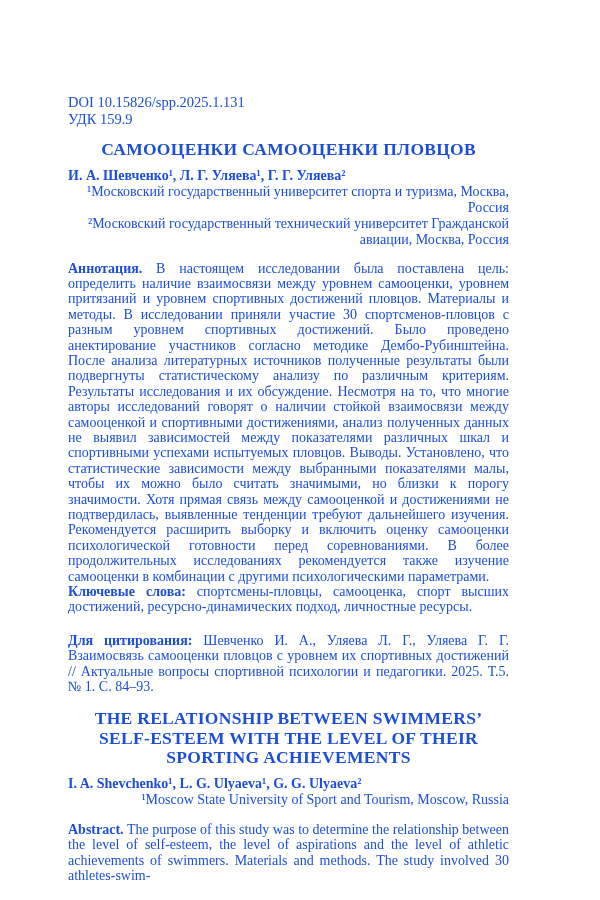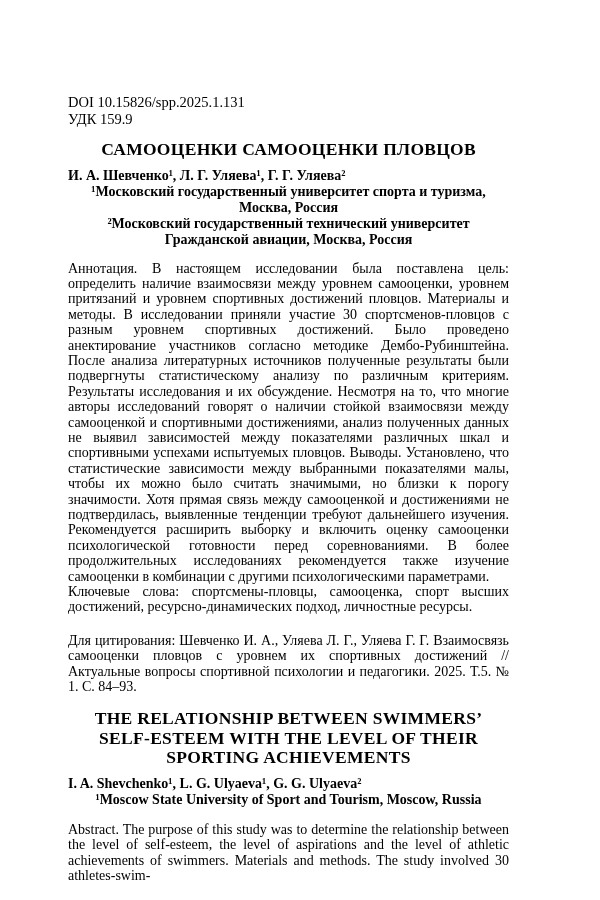--- a/index.html
+++ b/index.html
@@ -1,21 +1,21 @@
 <!DOCTYPE html>
 <html><head>
 <meta charset="utf-8">
 <style>
   html, body { margin: 0; padding: 0; background: #e8e8e8; }
   .page {
     position: relative;
     width: 600px;
     height: 900px;
     background: #ffffff;
-    color: #000000;
+    color: #1d4ed8;
     font-family: "Liberation Serif", "DejaVu Serif", serif;
     overflow: hidden;
   }
   .content {
     position: absolute;
     left: 68px;
     top: 94px;
     width: 441px;
   }
   .meta-line {
@@ -34,30 +34,29 @@
   .title span { display: block; }
   .authors {
     margin-top: 8px;
     font-size: 14px;
     line-height: 16px;
     font-weight: bold;
   }
   .affil {
     font-size: 14px;
     line-height: 16px;
-    text-align: center;
-    font-weight: bold;
+    text-align: right;
   }
   .para {
     margin: 0;
     font-size: 14px;
     line-height: 15.4px;
     text-align: justify;
   }
-  .para b { font-weight: normal; }
+  .para b { font-weight: bold; }
   .abstract-ru { margin-top: 13px; }
   .keywords-ru { }
   .citation-ru { margin-top: 18px; }
   .title-en { margin-top: 15px; text-align: center; }
   .authors-en { margin-top: 8px; }
   .abstract-en { margin-top: 14px; }
 </style>
 </head>
 <body>
 

